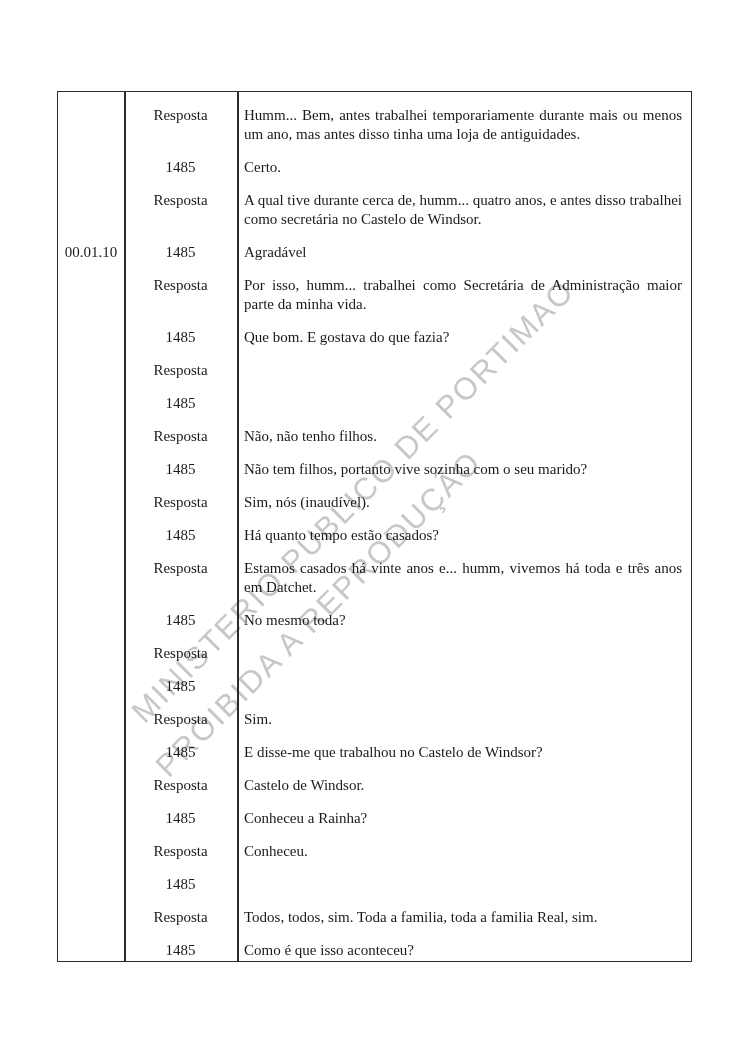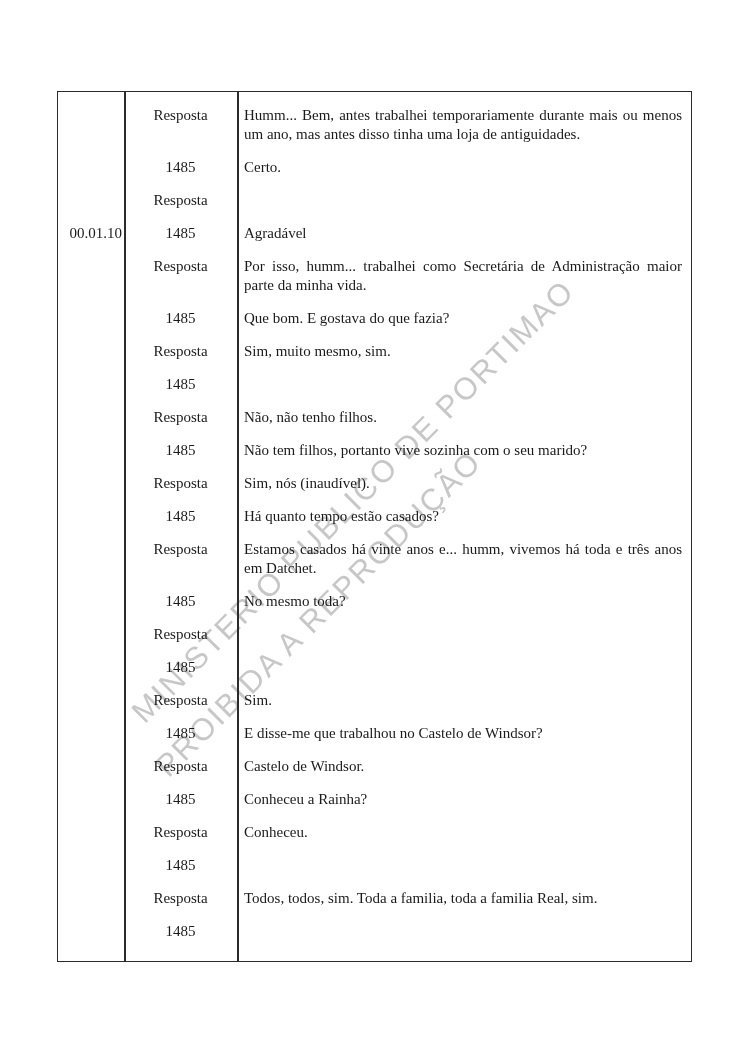--- a/index.html
+++ b/index.html
@@ -64,21 +64,21 @@
   .row {
     display: grid;
     grid-template-columns: 66px 113px 1fr;
     margin-bottom: 14px;
     font-size: 15px;
     line-height: 19px;
     font-family: Liberation Serif, serif;
   }
   .row:last-child { margin-bottom: 0; }
   .cell-time {
-    text-align: right;
+    text-align: center;
     padding: 0 2px;
   }
   .cell-speaker {
     text-align: center;
     padding: 0 4px;
   }
   .cell-text {
     text-align: justify;
     padding: 0 9px 0 7px;
   }
@@ -104,20 +104,21 @@
 
   <div class="row">
     <div class="cell-time"></div>
     <div class="cell-speaker">1485</div>
     <div class="cell-text">Certo.</div>
   </div>
 
   <div class="row">
     <div class="cell-time"></div>
     <div class="cell-speaker">Resposta</div>
+    <div class="cell-text">A qual tive durante cerca de, humm... quatro anos, e antes disso trabalhei como secretária no Castelo de Windsor.</div>
   </div>
 
   <div class="row">
     <div class="cell-time">00.01.10</div>
     <div class="cell-speaker">1485</div>
     <div class="cell-text">Agradável</div>
   </div>
 
   <div class="row">
     <div class="cell-time"></div>
@@ -127,21 +128,20 @@
 
   <div class="row">
     <div class="cell-time"></div>
     <div class="cell-speaker">1485</div>
     <div class="cell-text">Que bom. E gostava do que fazia?</div>
   </div>
 
   <div class="row">
     <div class="cell-time"></div>
     <div class="cell-speaker">Resposta</div>
-    <div class="cell-text">Sim, muito mesmo, sim.</div>
   </div>
 
   <div class="row">
     <div class="cell-time"></div>
     <div class="cell-speaker">1485</div>
   </div>
 
   <div class="row">
     <div class="cell-time"></div>
     <div class="cell-speaker">Resposta</div>
@@ -225,17 +225,18 @@
 
   <div class="row">
     <div class="cell-time"></div>
     <div class="cell-speaker">Resposta</div>
     <div class="cell-text">Todos, todos, sim. Toda a familia, toda a familia Real, sim.</div>
   </div>
 
   <div class="row">
     <div class="cell-time"></div>
     <div class="cell-speaker">1485</div>
+    <div class="cell-text">Como é que isso aconteceu?</div>
   </div>
 </div>
   </div>
 
 </div>
 
 </body></html>

